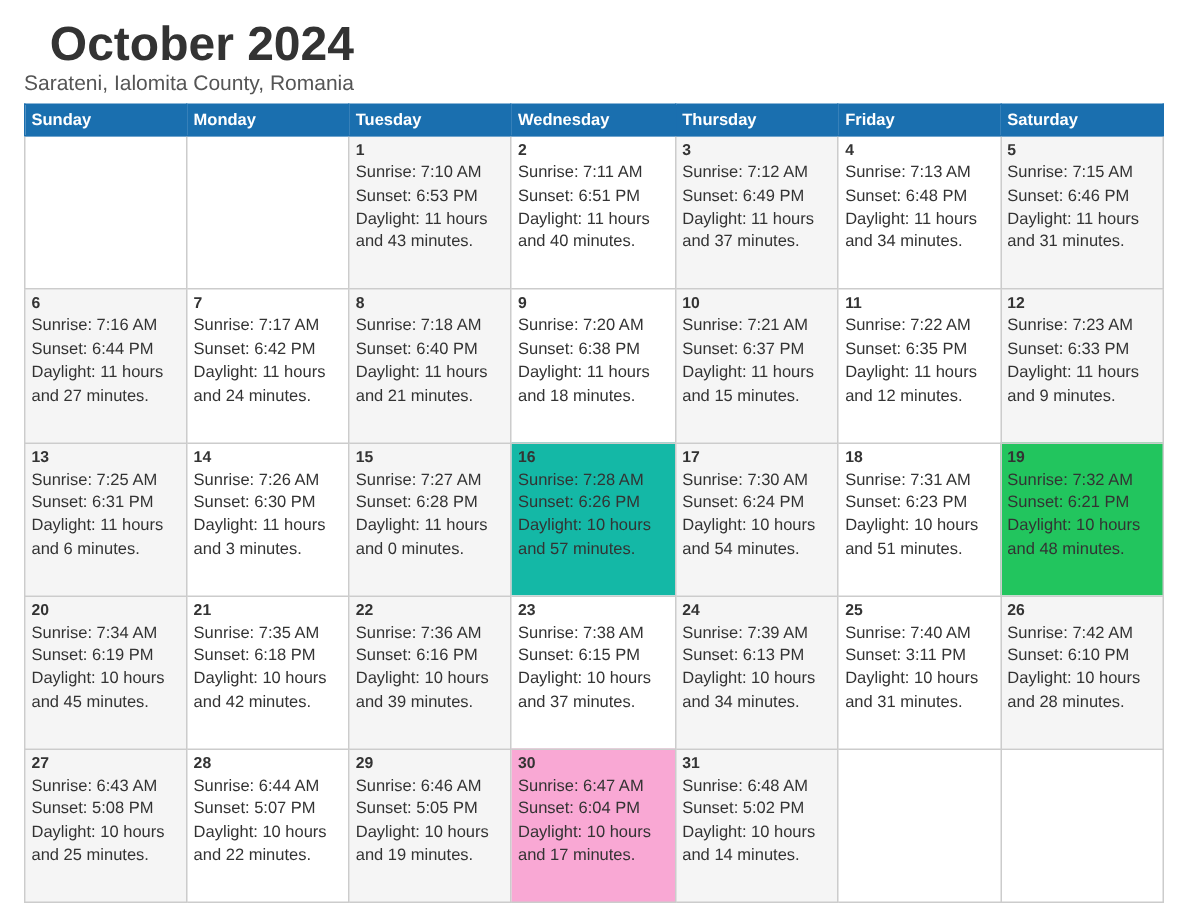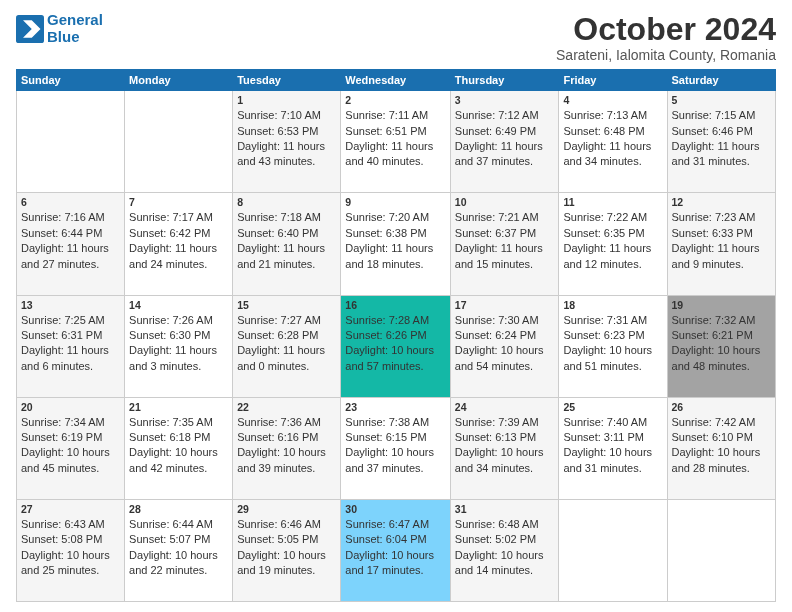--- a/index.html
+++ b/index.html
@@ -100,30 +100,20 @@
     }
     tr:nth-child(odd) td {
       background-color: #fff;
     }
   </style>
 </head>
 <body>
 
 <div class="page">
   <div class="header">
-    <div class="logo">
-      <svg class="logo-icon" viewBox="0 0 32 32">
-        <rect x="0" y="0" width="32" height="32" fill="#1a6faf" rx="3"></rect>
-        <polygon points="18,6 28,16 18,26 8,26 18,16 8,6" fill="white"></polygon>
-      </svg>
-      <div class="logo-text">
-        <div><span>General</span></div>
-        <div><span style="color:#1a6faf">Blue</span></div>
-      </div>
-    </div>
     <div class="title-block">
       <div class="calendar-title">October 2024</div>
       <div class="calendar-subtitle">Sarateni, Ialomita County, Romania</div>
     </div>
   </div>
 
   <table>
     <thead>
       <tr>
       <th>Sunday</th>
@@ -262,21 +252,21 @@
 Daylight: 10 hours
 and 54 minutes.</div>
           </td>
           <td style="background-color: rgb(255, 255, 255);">
             <span class="day-num">18</span>
             <div class="day-info" style="white-space: pre-line;">Sunrise: 7:31 AM
 Sunset: 6:23 PM
 Daylight: 10 hours
 and 51 minutes.</div>
           </td>
-          <td style="background-color: #a3a3a3;">
+          <td style="background-color: #22c55e;">
             <span class="day-num">19</span>
             <div class="day-info" style="white-space: pre-line;">Sunrise: 7:32 AM
 Sunset: 6:21 PM
 Daylight: 10 hours
 and 48 minutes.</div>
           </td>
         </tr>
         <tr>
           <td style="background-color: rgb(245, 245, 245);">
             <span class="day-num">20</span>
@@ -343,21 +333,21 @@
 Daylight: 10 hours
 and 22 minutes.</div>
           </td>
           <td style="background-color: rgb(245, 245, 245);">
             <span class="day-num">29</span>
             <div class="day-info" style="white-space: pre-line;">Sunrise: 6:46 AM
 Sunset: 5:05 PM
 Daylight: 10 hours
 and 19 minutes.</div>
           </td>
-          <td style="background-color: #7dd3fc;">
+          <td style="background-color: #f9a8d4;">
             <span class="day-num">30</span>
             <div class="day-info" style="white-space: pre-line;">Sunrise: 6:47 AM
 Sunset: 6:04 PM
 Daylight: 10 hours
 and 17 minutes.</div>
           </td>
           <td style="background-color: rgb(245, 245, 245);">
             <span class="day-num">31</span>
             <div class="day-info" style="white-space: pre-line;">Sunrise: 6:48 AM
 Sunset: 5:02 PM

